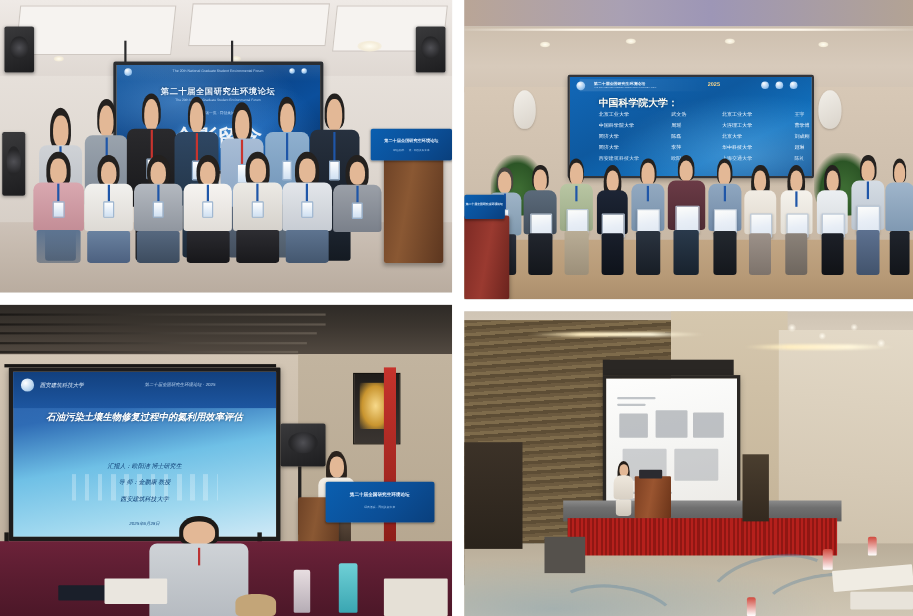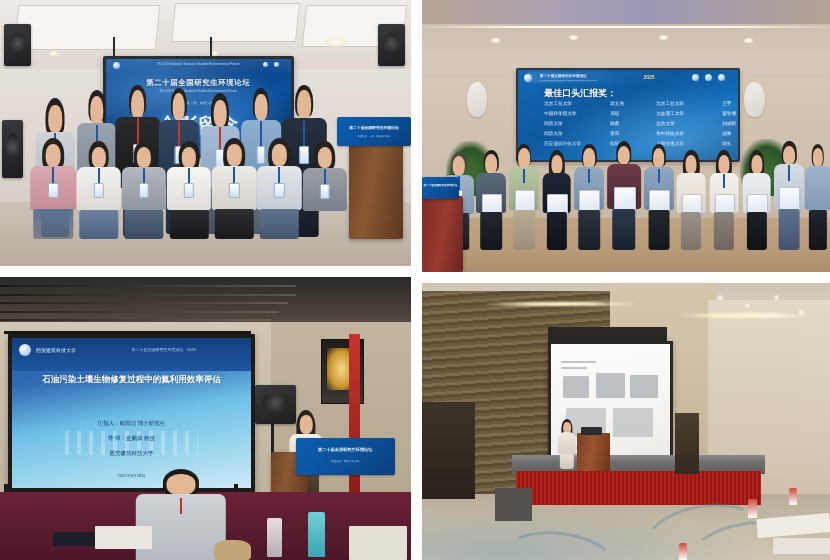--- a/index.html
+++ b/index.html
@@ -223,20 +223,21 @@
   }
   .bl-floorband {
     position:absolute; left:0; bottom:0; width:100%; height:24%;
     background: linear-gradient(180deg,#6c2239 0%,#5c1d31 45%,#4c1728 100%);
   }
   .proj-screen {
     position:absolute; border:4px solid #1e1c1b; border-radius:1px;
     overflow:hidden;
     background: linear-gradient(170deg,#2b5fa8 0%,#2f6cb5 26%,#6fc0e6 52%,#9fd8ef 78%,#cfe9f6 100%);
     box-shadow:0 2px 6px rgba(0,0,0,.3);
+    font-style:italic;
   }
   .ps-header {
     position:absolute; left:0; top:0; width:100%; height:22%;
     background: linear-gradient(180deg,#12407e,#1d56a0);
   }
   .ps-logo {
     position:absolute; border-radius:50%;
     background: radial-gradient(circle at 35% 35%,#ffffff,#b9d5ef 60%,#7aa8d4);
   }
   .ps-title {
@@ -526,21 +527,21 @@
       <div class="award-screen" style="left:23%;top:25%;width:54%;height:33%;">
         <div class="aw-head"></div>
         <div class="logo-dot" style="left:3%;top:4%;width:8px;height:8px;"></div>
         <div class="led-sub" style="left:10%;top:5%;width:50%;text-align:left;font-size:3.6px;color:#f0f7ff;font-weight:bold;">第二十届全国研究生环境论坛</div>
         <div class="led-sub" style="left:10%;top:10%;width:50%;text-align:left;font-size:2.2px;">The 20th National Graduate Student Environmental Forum</div>
         <div class="led-sub" style="left:57%;top:4.5%;width:12%;text-align:left;font-size:5px;color:#ffd98a;font-weight:bold;">2025</div>
         <div class="logo-dot" style="left:79%;top:4%;width:7px;height:7px;"></div>
         <div class="logo-dot" style="left:85%;top:4%;width:7px;height:7px;"></div>
         <div class="logo-dot" style="left:91%;top:4%;width:7px;height:7px;"></div>
 
-        <div class="aw-title" style="left:12%;top:19%;font-size:9px;">最佳口头汇报奖：</div>
+        <div class="aw-title" style="left:12%;top:19%;font-size:9px;">中国科学院大学：</div>
 
         <div class="aw-row" style="left:12%;top:35%;font-size:4.6px;">
           <span style="width:66px;">北京工业大学</span>
           <span style="width:46px;">武文浩</span>
           <span style="width:66px;">北京工业大学</span>
           <span>王宇</span>
         </div>
         <div class="aw-row" style="left:12%;top:46%;font-size:4.6px;">
           <span style="width:66px;">中国科学院大学</span>
           <span style="width:46px;">周瑶</span>

